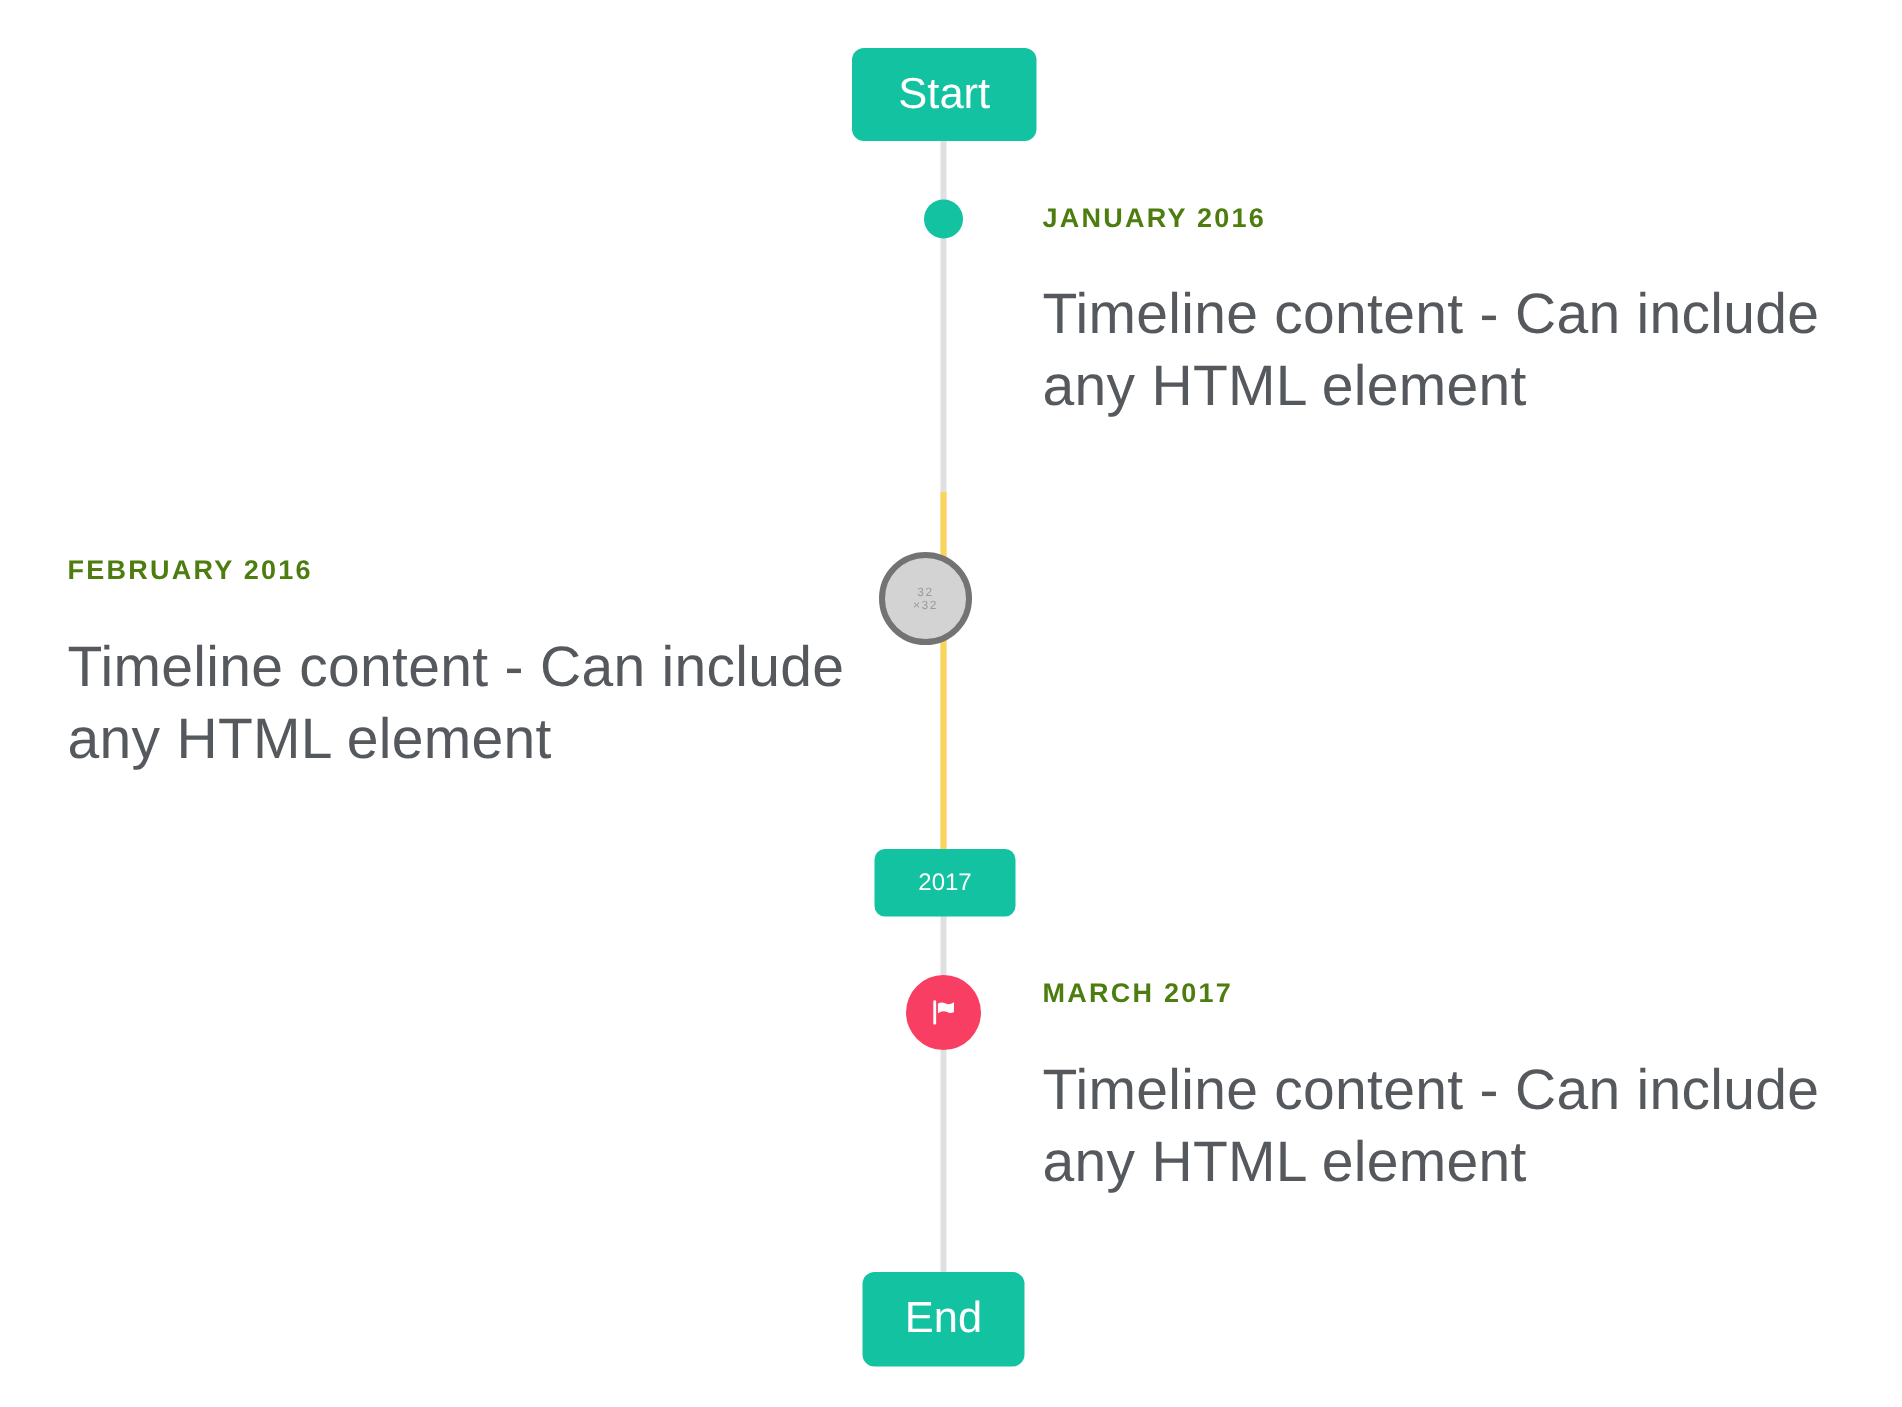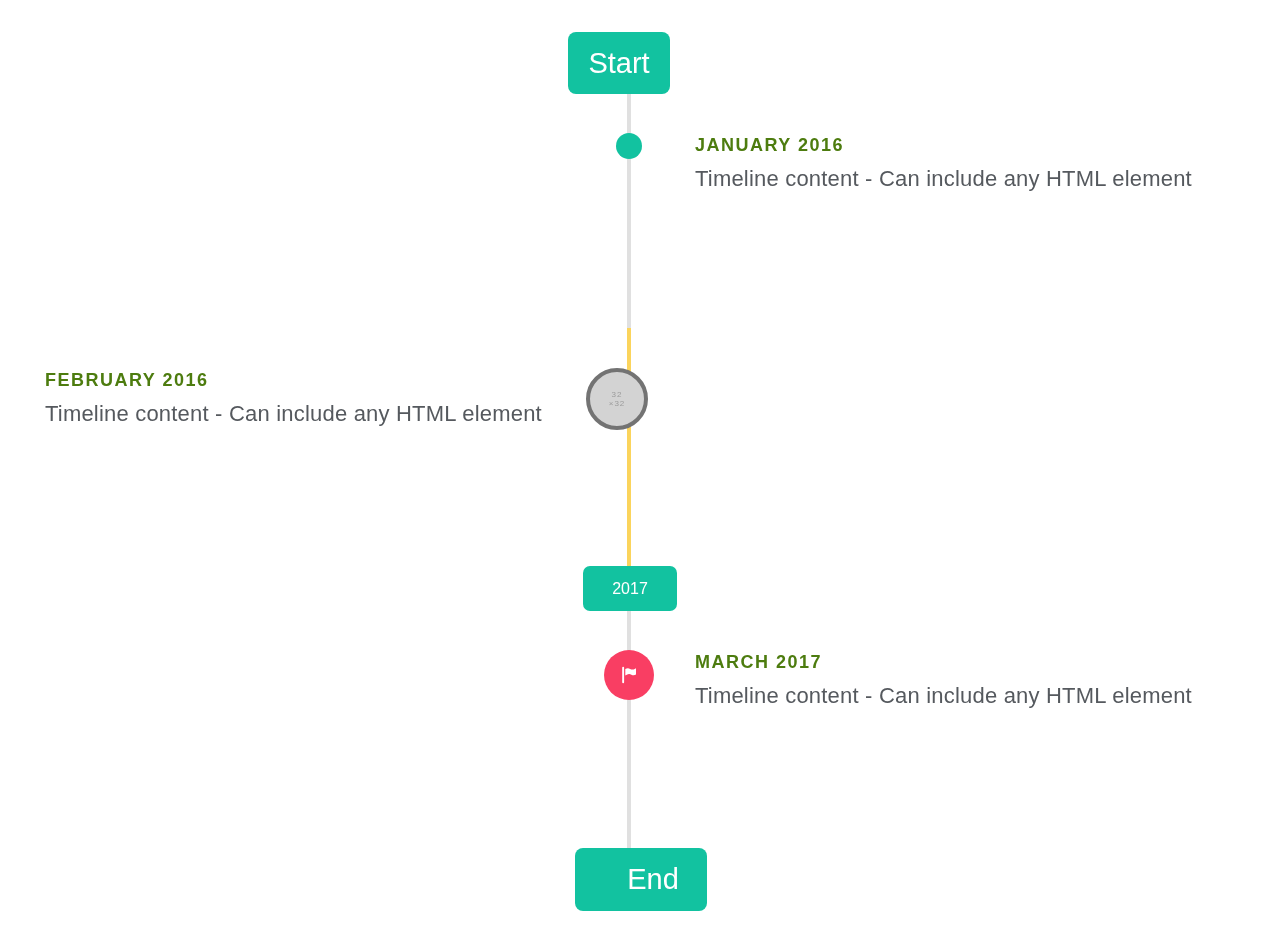--- a/index.html
+++ b/index.html
@@ -33,23 +33,23 @@
   .badge {
     position: absolute;
     display: flex;
     align-items: center;
     justify-content: center;
     background: #12c2a0;
     color: #ffffff;
     border-radius: 8px;
     z-index: 3;
   }
-  .badge.start { left: 568px; top: 32px;  width: 102px; height: 62px; font-size: 29px; }
+  .badge.start { left: 568px; top: 32px;  width: 123px; height: 62px; font-size: 29px; }
   .badge.year  { left: 583px; top: 566px; width: 94px;  height: 45px; font-size: 16px; border-radius: 7px; }
-  .badge.end   { left: 575px; top: 848px; width: 108px; height: 63px; font-size: 29px; padding-left: 24px; }
+  .badge.end   { left: 575px; top: 848px; width: 108px; height: 63px; font-size: 29px; }
   
   .marker { position: absolute; z-index: 2; border-radius: 50%; }
   .marker.dot {
     left: 616px; top: 133px;
     width: 26px; height: 26px;
     background: #12c2a0;
   }
   .marker.image {
     left: 586px; top: 368px;
     width: 54px; height: 54px;
@@ -86,22 +86,22 @@
   .event.right { left: 695px; text-align: left; }
   .event.left  { right: 703px; text-align: left; }
   .event-date {
     font-size: 18px;
     font-weight: 700;
     letter-spacing: 1.5px;
     line-height: 20px;
     color: #4d7c0f;
   }
   .event-content {
-    margin-top: 0;
-    font-size: 22px;
+    margin-top: 31px;
+    font-size: 38px;
     line-height: 48px;
     letter-spacing: 0.2px;
     color: #55595e;
   }
   .event.jan { top: 135px; }
   .event.feb { top: 370px; }
   .event.mar { top: 652px; }
 </style>
 </head>
 <body>

